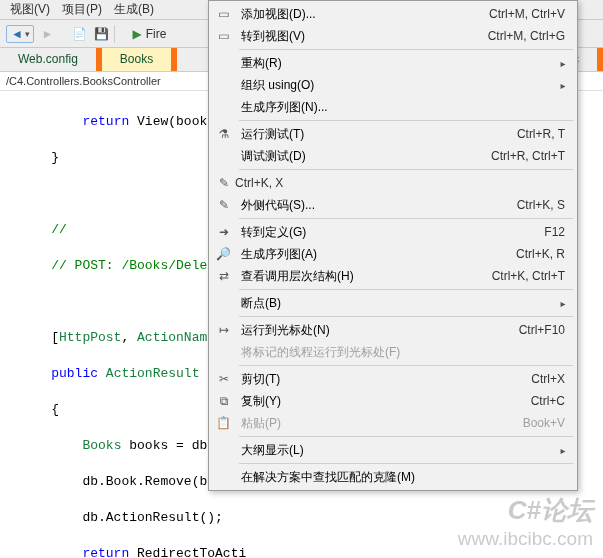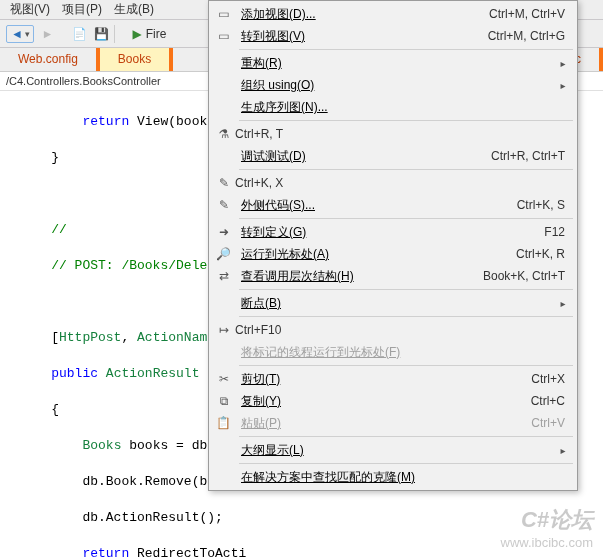--- a/index.html
+++ b/index.html
@@ -6,40 +6,40 @@
   body { font-family: "Microsoft YaHei", "Segoe UI", sans-serif; font-size: 12px; background: #fff; width: 603px; height: 558px; overflow: hidden; position: relative; }
   .top-menu { display: flex; gap: 4px; padding: 0 6px; height: 20px; align-items: center; color: #333; border-bottom: 1px solid #cac8cb; background: #eee; }
   .top-menu span { padding: 8px 4px; }
   .toolbar { display: flex; align-items: center; height: 28px; padding: 2px 6px; gap: 4px; background: #eee; border-bottom: 1px solid #cac8cb; }
   .tb-btn { width: 18px; height: 18px; display: inline-flex; align-items: center; justify-content: center; }
   .arrow-back { border: 1px solid #89b7e7; border-radius: 2px; padding: 1px 4px; display: inline-flex; align-items: center; }
   .dd { font-size: 9px; color: #555; padding-left: 2px; }
   .run-btn { display: inline-flex; align-items: center; gap: 4px; padding: 1px 6px; color: #333; }
   .play { color: #388a34; font-size: 12px; }
   .tabs { display: flex; height: 24px; border-bottom: 1px solid #ccc; background: #eee; }
-  .tab { padding: 4px 18px; color: #c2410c; border-right: 4px solid #f97316; background: #eee; }
+  .tab { padding: 4px 18px; color: #14532d; border-right: 6px solid #f97316; background: #eee; }
   .tab.active { background: #fff4bf; }
   .breadcrumb { padding: 3px 6px; color: #333; border-bottom: 1px solid #e0e0e0; font-size: 11px; overflow: hidden; white-space: nowrap; }
   .editor { font-family: Consolas, "Courier New", monospace; font-size: 13px; line-height: 18px; padding: 4px 2px 4px 20px; white-space: pre; color: #000; position: relative; }
   .k-blue { color: #0000ff; }
   .k-teal { color: #15803d; }
   .k-green { color: #008000; }
   .k-red { color: #a31515; }
   .ctx-menu { position: absolute; left: 208px; top: 0; width: 370px; background: #f1f1f1; border: 1px solid #9b9b9b; box-shadow: 2px 2px 6px rgba(0,0,0,0.25); padding: 2px; z-index: 100; }
   .ctx-item { display: flex; align-items: center; height: 22px; padding: 0 6px 0 2px; color: #000; }
   .ctx-item.disabled { color: #a0a0a0; }
   .ctx-icon { width: 22px; display: inline-flex; justify-content: center; align-items: center; font-size: 12px; color: #555; }
-  .ctx-label { flex: 1; padding-left: 6px; text-decoration: underline; }
+  .ctx-label { flex: 1; padding-left: 6px; }
   .ctx-short { color: #333; padding-right: 4px; }
   .ctx-item.disabled .ctx-short { color: #a0a0a0; }
   .ctx-arrow { width: 12px; text-align: center; color: #555; font-size: 10px; }
   .ctx-sep { height: 1px; background: #d0d0d0; margin: 2px 2px 2px 28px; }
   .watermark { position: absolute; right: 10px; bottom: 8px; text-align: right; z-index: 50; pointer-events: none; }
-  .watermark .wm1 { font-size: 22px; font-weight: bold; color: rgba(150,150,150,0.5); font-style: italic; }
-  .watermark .wm2 { font-size: 13px; color: rgba(150,150,150,0.5); }
+  .watermark .wm1 { font-size: 26px; font-weight: bold; color: rgba(150,150,150,0.5); font-style: italic; }
+  .watermark .wm2 { font-size: 19px; color: rgba(150,150,150,0.5); }
 </style>
 </head>
 <body>
 
 <div class="top-menu">
   <span>视图(V)</span>
   <span>项目(P)</span>
   <span>生成(B)</span>
 </div>
 
@@ -123,20 +123,21 @@
       <span class="ctx-label">组织 using(O)</span>
       <span class="ctx-arrow">▸</span>
     </div>
   <div class="ctx-item">
       <span class="ctx-icon"></span>
       <span class="ctx-label">生成序列图(N)...</span>
     </div>
   <div class="ctx-sep"></div>
   <div class="ctx-item">
       <span class="ctx-icon">⚗</span>
+      <span class="ctx-label">运行测试(T)</span>
       <span class="ctx-short">Ctrl+R, T</span>
     </div>
   <div class="ctx-item">
       <span class="ctx-icon"></span>
       <span class="ctx-label">调试测试(D)</span>
       <span class="ctx-short">Ctrl+R, Ctrl+T</span>
     </div>
   <div class="ctx-sep"></div>
   <div class="ctx-item">
       <span class="ctx-icon">✎</span>
@@ -148,58 +149,59 @@
       <span class="ctx-short">Ctrl+K, S</span>
     </div>
   <div class="ctx-sep"></div>
   <div class="ctx-item">
       <span class="ctx-icon">➜</span>
       <span class="ctx-label">转到定义(G)</span>
       <span class="ctx-short">F12</span>
     </div>
   <div class="ctx-item">
       <span class="ctx-icon">🔎</span>
-      <span class="ctx-label">运行到光标处(A)</span>
+      <span class="ctx-label">生成序列图(A)</span>
       <span class="ctx-short">Ctrl+K, R</span>
     </div>
   <div class="ctx-item">
       <span class="ctx-icon">⇄</span>
       <span class="ctx-label">查看调用层次结构(H)</span>
-      <span class="ctx-short">Book+K, Ctrl+T</span>
+      <span class="ctx-short">Ctrl+K, Ctrl+T</span>
     </div>
   <div class="ctx-sep"></div>
   <div class="ctx-item">
       <span class="ctx-icon"></span>
       <span class="ctx-label">断点(B)</span>
       <span class="ctx-arrow">▸</span>
     </div>
   <div class="ctx-sep"></div>
   <div class="ctx-item">
       <span class="ctx-icon">↦</span>
+      <span class="ctx-label">运行到光标处(N)</span>
       <span class="ctx-short">Ctrl+F10</span>
     </div>
   <div class="ctx-item disabled">
       <span class="ctx-icon"></span>
       <span class="ctx-label">将标记的线程运行到光标处(F)</span>
     </div>
   <div class="ctx-sep"></div>
   <div class="ctx-item">
       <span class="ctx-icon">✂</span>
       <span class="ctx-label">剪切(T)</span>
       <span class="ctx-short">Ctrl+X</span>
     </div>
   <div class="ctx-item">
       <span class="ctx-icon">⧉</span>
       <span class="ctx-label">复制(Y)</span>
       <span class="ctx-short">Ctrl+C</span>
     </div>
   <div class="ctx-item disabled">
       <span class="ctx-icon">📋</span>
       <span class="ctx-label">粘贴(P)</span>
-      <span class="ctx-short">Ctrl+V</span>
+      <span class="ctx-short">Book+V</span>
     </div>
   <div class="ctx-sep"></div>
   <div class="ctx-item">
       <span class="ctx-icon"></span>
       <span class="ctx-label">大纲显示(L)</span>
       <span class="ctx-arrow">▸</span>
     </div>
   <div class="ctx-sep"></div>
   <div class="ctx-item">
       <span class="ctx-icon"></span>

